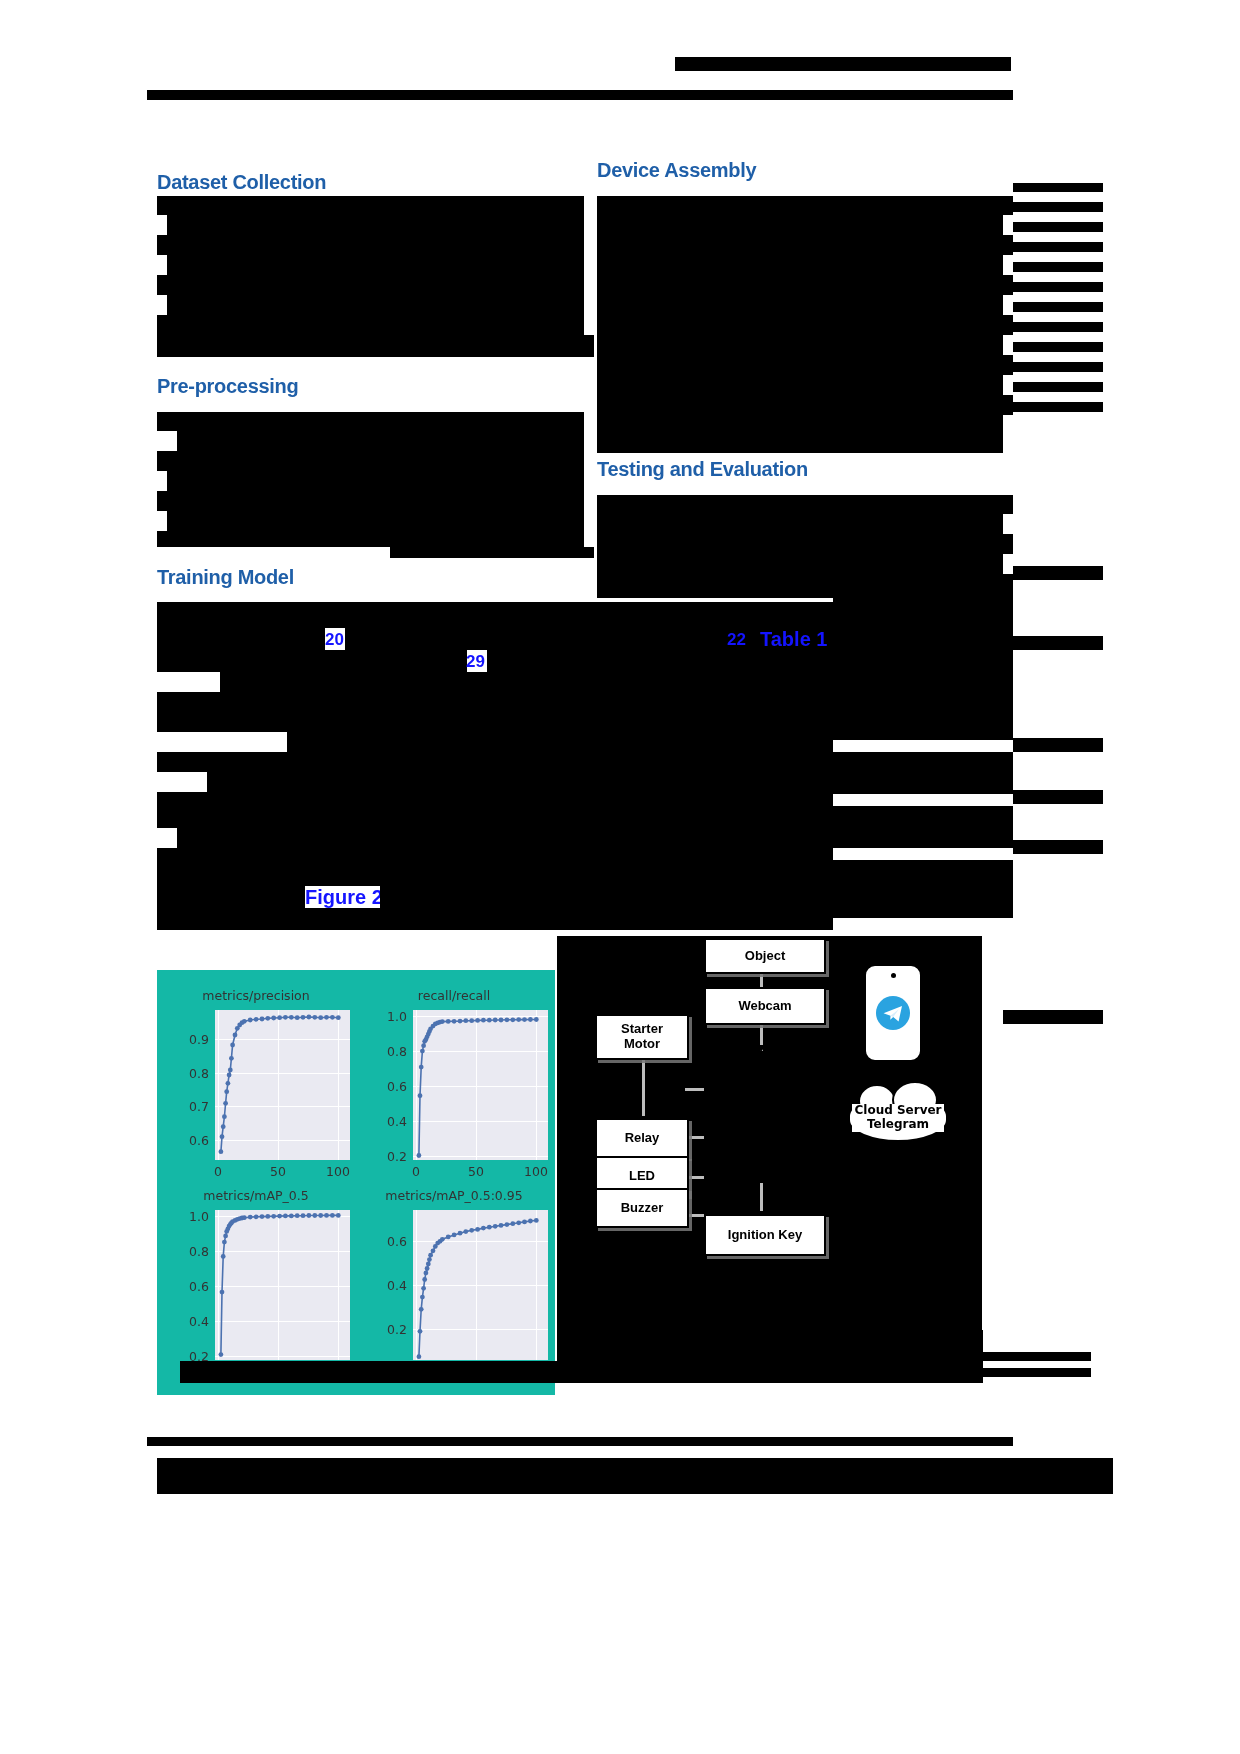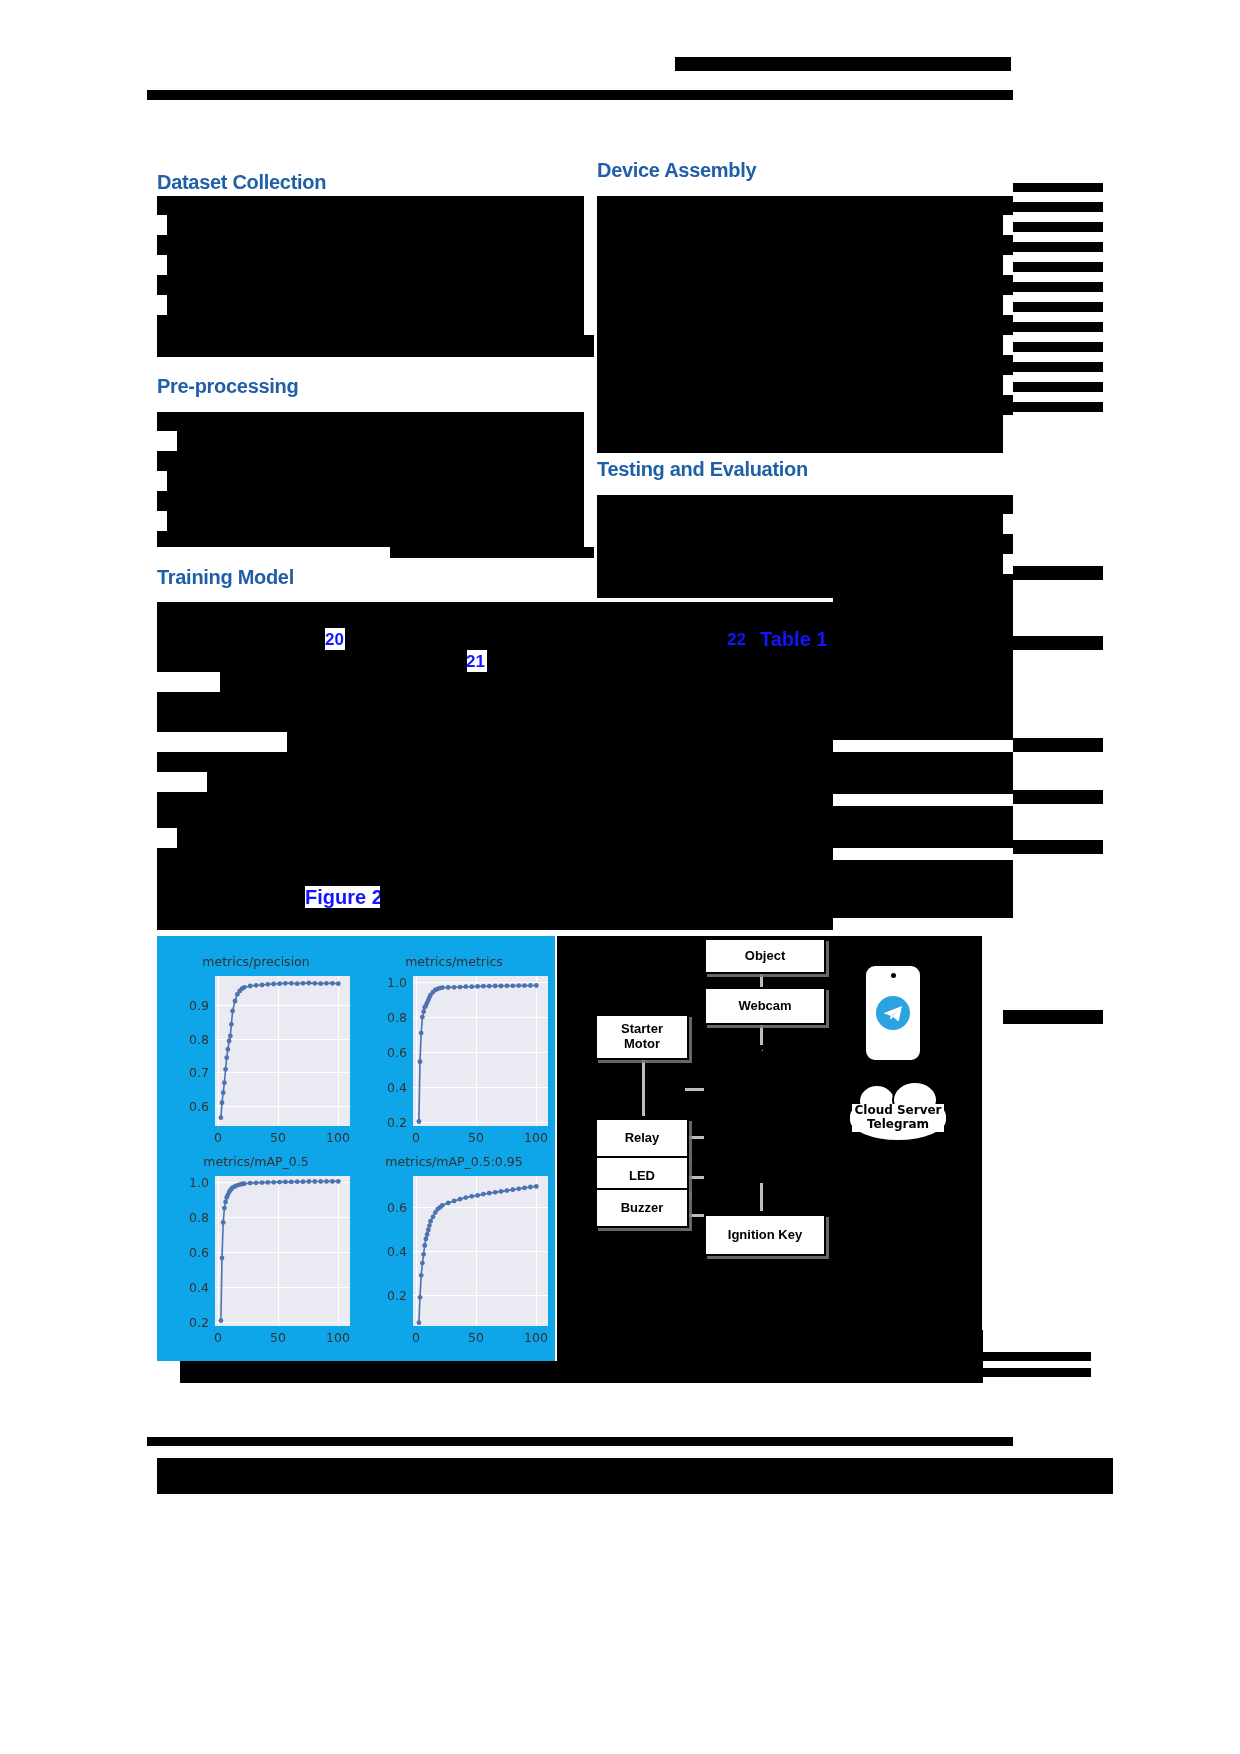--- a/index.html
+++ b/index.html
@@ -5,21 +5,21 @@
   html,body{margin:0;padding:0;background:#ffffff;}
   body{font-family:"Liberation Sans",sans-serif;}
   #page{position:relative;width:1240px;height:1754px;background:#ffffff;overflow:hidden;}
 
   .redact{position:absolute;background:#000000;}
   .blue-head{position:absolute;color:#1f5fa8;font-weight:bold;font-size:20px;letter-spacing:-0.3px;white-space:nowrap;}
   .blue-cite{position:absolute;color:#1414ff;font-weight:bold;font-size:17px;white-space:nowrap;}
   .blue-cite.big{font-size:20px;}
 
   
-  #figure-panel{position:absolute;left:157px;top:936px;width:398px;height:425px;background:#0ea5e9;}
+  #figure-panel{position:absolute;left:157px;top:970px;width:398px;height:425px;background:#14b8a6;}
   .chart{position:absolute;}
   .chart-title{position:absolute;width:100%;text-align:center;top:0;font-size:12.5px;color:#333;font-family:"DejaVu Sans",sans-serif;}
   .plot{position:absolute;background:#eaeaf2;}
   .gridline{position:absolute;background:#ffffff;}
   .ytick{position:absolute;right:0;transform:translateY(-50%);font-size:12.5px;color:#333;font-family:"DejaVu Sans",sans-serif;text-align:right;white-space:nowrap;}
   .xtick{position:absolute;transform:translateX(-50%);font-size:12.5px;color:#333;font-family:"DejaVu Sans",sans-serif;white-space:nowrap;}
   .curve{position:absolute;left:0;top:0;overflow:visible;}
 
   
   #diagram{position:absolute;left:557px;top:936px;width:425px;height:425px;background:#000000;}
@@ -68,21 +68,21 @@
   <div class="redact" style="left:157px;top:531px;width:427px;height:16px;"></div>
   <div class="redact" style="left:390px;top:547px;width:204px;height:11px;"></div>
 
   <div class="blue-head" style="left:157px;top:566px;">Training Model</div>
 
   <div class="redact" style="left:157px;top:602px;width:676px;height:26px;"></div>
   <div class="redact" style="left:157px;top:628px;width:168px;height:22px;"></div>
   <div class="blue-cite" style="left:325px;top:630px;">20</div>
   <div class="redact" style="left:345px;top:628px;width:488px;height:22px;"></div>
   <div class="redact" style="left:157px;top:650px;width:310px;height:22px;"></div>
-  <div class="blue-cite" style="left:466px;top:652px;">21</div>
+  <div class="blue-cite" style="left:466px;top:652px;">29</div>
   <div class="redact" style="left:487px;top:650px;width:346px;height:22px;"></div>
   <div class="redact" style="left:220px;top:672px;width:613px;height:20px;"></div>
   <div class="redact" style="left:157px;top:692px;width:676px;height:20px;"></div>
   <div class="redact" style="left:157px;top:712px;width:676px;height:20px;"></div>
   <div class="redact" style="left:287px;top:732px;width:546px;height:20px;"></div>
   <div class="redact" style="left:157px;top:752px;width:676px;height:20px;"></div>
   <div class="redact" style="left:207px;top:772px;width:626px;height:20px;"></div>
   <div class="redact" style="left:157px;top:792px;width:676px;height:20px;"></div>
   <div class="redact" style="left:157px;top:812px;width:676px;height:16px;"></div>
   <div class="redact" style="left:177px;top:828px;width:656px;height:20px;"></div>
@@ -193,21 +193,21 @@
       <div class="ytick" style="left:10px;width:42px;top:51px;">0.9</div>
       <div class="ytick" style="left:10px;width:42px;top:85px;">0.8</div>
       <div class="ytick" style="left:10px;width:42px;top:118px;">0.7</div>
       <div class="ytick" style="left:10px;width:42px;top:152px;">0.6</div>
       <div class="xtick" style="left:61px;top:176px;">0</div>
       <div class="xtick" style="left:121px;top:176px;">50</div>
       <div class="xtick" style="left:181px;top:176px;">100</div>
     </div>
 
     <div class="chart" style="left:198px;top:18px;width:198px;height:200px;">
-      <div class="chart-title">metrics/metrics</div>
+      <div class="chart-title">recall/recall</div>
       <div class="plot" style="left:58px;top:22px;width:135px;height:150px;">
         <div class="gridline" style="left:0;top:6px;width:100%;height:1px;"></div>
         <div class="gridline" style="left:0;top:41px;width:100%;height:1px;"></div>
         <div class="gridline" style="left:0;top:76px;width:100%;height:1px;"></div>
         <div class="gridline" style="left:0;top:111px;width:100%;height:1px;"></div>
         <div class="gridline" style="left:0;top:146px;width:100%;height:1px;"></div>
         <div class="gridline" style="left:3px;top:0;width:1px;height:100%;"></div>
         <div class="gridline" style="left:63px;top:0;width:1px;height:100%;"></div>
         <div class="gridline" style="left:123px;top:0;width:1px;height:100%;"></div>
       </div>

